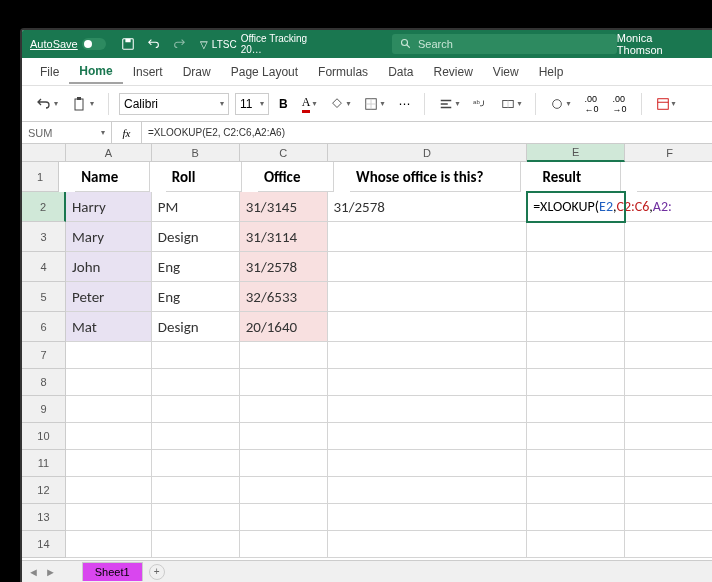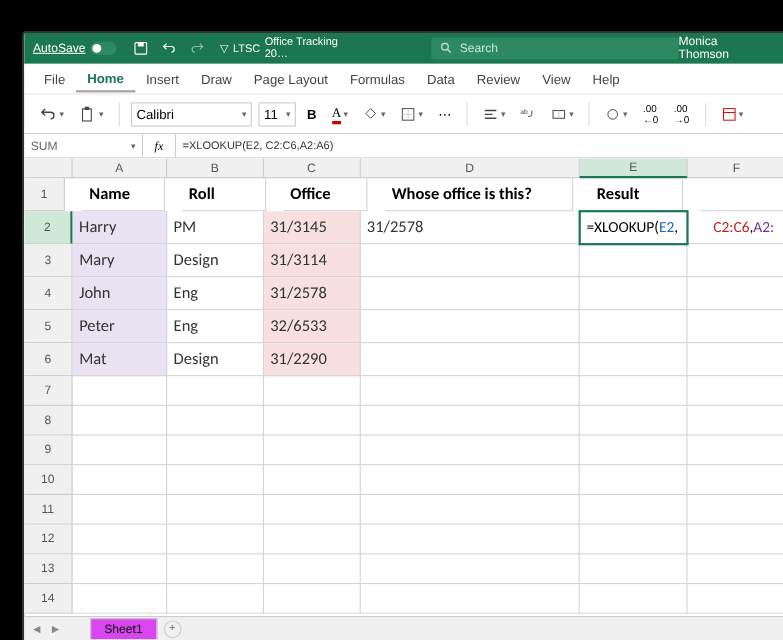--- a/index.html
+++ b/index.html
@@ -16,40 +16,40 @@
 .user-name { margin-left: auto; margin-right: 8px; font-size: 11px; }
 .ribbon-tabs { height: 28px; background: #fff; display: flex; align-items: center; padding: 0 8px; border-bottom: 1px solid #e0e0e0; font-size: 12px; color: #444; }
 .tab { padding: 4px 10px; cursor: pointer; }
 .tab.active { border-bottom: 2px solid #a3a3a3; color: #1a7750; font-weight: 600; }
 .ribbon { height: 36px; background: #fff; display: flex; align-items: center; padding: 0 10px; border-bottom: 1px solid #ccc; gap: 6px; }
 .rbtn { display: flex; align-items: center; padding: 2px 4px; cursor: pointer; font-size: 12px; }
 .font-select { border: 1px solid #ccc; height: 22px; padding: 0 4px; font-size: 12px; display: flex; align-items: center; background: #fff; }
 .dd-arrow { margin-left: 2px; font-size: 8px; color: #666; }
 .sep { width: 1px; height: 22px; background: #ddd; margin: 0 4px; }
 .formula-bar { height: 22px; background: #fff; display: flex; align-items: center; border-bottom: 1px solid #ccc; font-size: 11px; }
-.name-box { width: 108px; border-right: 1px solid #ccc; padding: 0 6px; height: 100%; display: flex; align-items: center; color: #666; }
+.name-box { width: 90px; border-right: 1px solid #ccc; padding: 0 6px; height: 100%; display: flex; align-items: center; color: #666; }
 .fx-lbl { width: 30px; text-align: center; font-style: italic; font-family: serif; border-right: 1px solid #ccc; height: 100%; display: flex; align-items: center; justify-content: center; }
 .formula-input { flex: 1; padding: 0 6px; color: #333; font-size: 10px; }
 .grid-area { position: relative; background: #fff; overflow: hidden; }
 .col-headers { display: flex; height: 18px; background: #f0f0f0; font-size: 11px; color: #555; }
 .corner { width: 44px; border-right: 1px solid #ccc; border-bottom: 1px solid #ccc; }
 .col-h { border-right: 1px solid #ccc; border-bottom: 1px solid #ccc; display: flex; align-items: center; justify-content: center; }
 .col-h.sel { background: #d0e8d8; border-bottom: 2px solid #1a7750; }
 .row { display: flex; }
 .row-h { width: 44px; background: #f0f0f0; border-right: 1px solid #ccc; border-bottom: 1px solid #ccc; display: flex; align-items: center; justify-content: center; font-size: 11px; color: #555; }
 .row-h.sel { background: #d0e8d8; border-right: 2px solid #1a7750; }
 .cell { border-right: 1px solid #d4d4d4; border-bottom: 1px solid #d4d4d4; padding: 3px 6px; font-size: 15px; color: #333; display: flex; align-items: center; font-family: Calibri, sans-serif; overflow: hidden; white-space: nowrap; }
 .header-row .cell { font-weight: bold; color: #000; margin-left: 16px; }
 .hl-purple { background: #e8e2f2; }
 .hl-red { background: #f8e0e0; }
 .active-cell { outline: 2px solid #1a7750; outline-offset: -1px; z-index: 2; position: relative; }
 .formula-cell { font-size: 14px; overflow: visible; }
 .fc-black { color: #000; }
 .fc-blue { color: #2060c0; }
-.fc-red { color: #c02020; margin-left: 32px; }
+.fc-red { color: #c02020; }
 .fc-purple { color: #7030a0; }
 .sheet-tabs { position: absolute; bottom: 0; left: 0; right: 0; height: 22px; background: #f0f0f0; border-top: 1px solid #ccc; display: flex; align-items: center; font-size: 11px; }
 .nav-arrows { display: flex; padding: 0 6px; color: #888; gap: 6px; }
 .sheet-tab { padding: 3px 12px; background: #d946ef; border: 1px solid #ccc; border-bottom: none; margin-left: 20px; }
 .add-sheet { width: 16px; height: 16px; border: 1px solid #ccc; border-radius: 50%; display: flex; align-items: center; justify-content: center; margin-left: 6px; cursor: pointer; font-size: 10px; color: #666; }
 .wA { width: 86px; } .wB { width: 88px; } .wC { width: 88px; } .wD { width: 200px; } .wE { width: 98px; } .wF { width: 90px; } .h-data { height: 30px; } .h-empty { height: 27px; }
 </style>
 </head>
 <body>
 
@@ -265,21 +265,21 @@
       <div class="cell wC hl-red">32/6533</div>
       <div class="cell wD"></div>
       <div class="cell wE"></div>
       <div class="cell wF"></div>
     </div>
 
     <div class="row h-data">
       <div class="row-h">6</div>
       <div class="cell wA hl-purple">Mat</div>
       <div class="cell wB">Design</div>
-      <div class="cell wC hl-red">31/2290</div>
+      <div class="cell wC hl-red">20/1640</div>
       <div class="cell wD"></div>
       <div class="cell wE"></div>
       <div class="cell wF"></div>
     </div>
 
     <div class="row h-empty">
         <div class="row-h">7</div>
         <div class="cell wA"></div>
         <div class="cell wB"></div>
         <div class="cell wC"></div>

